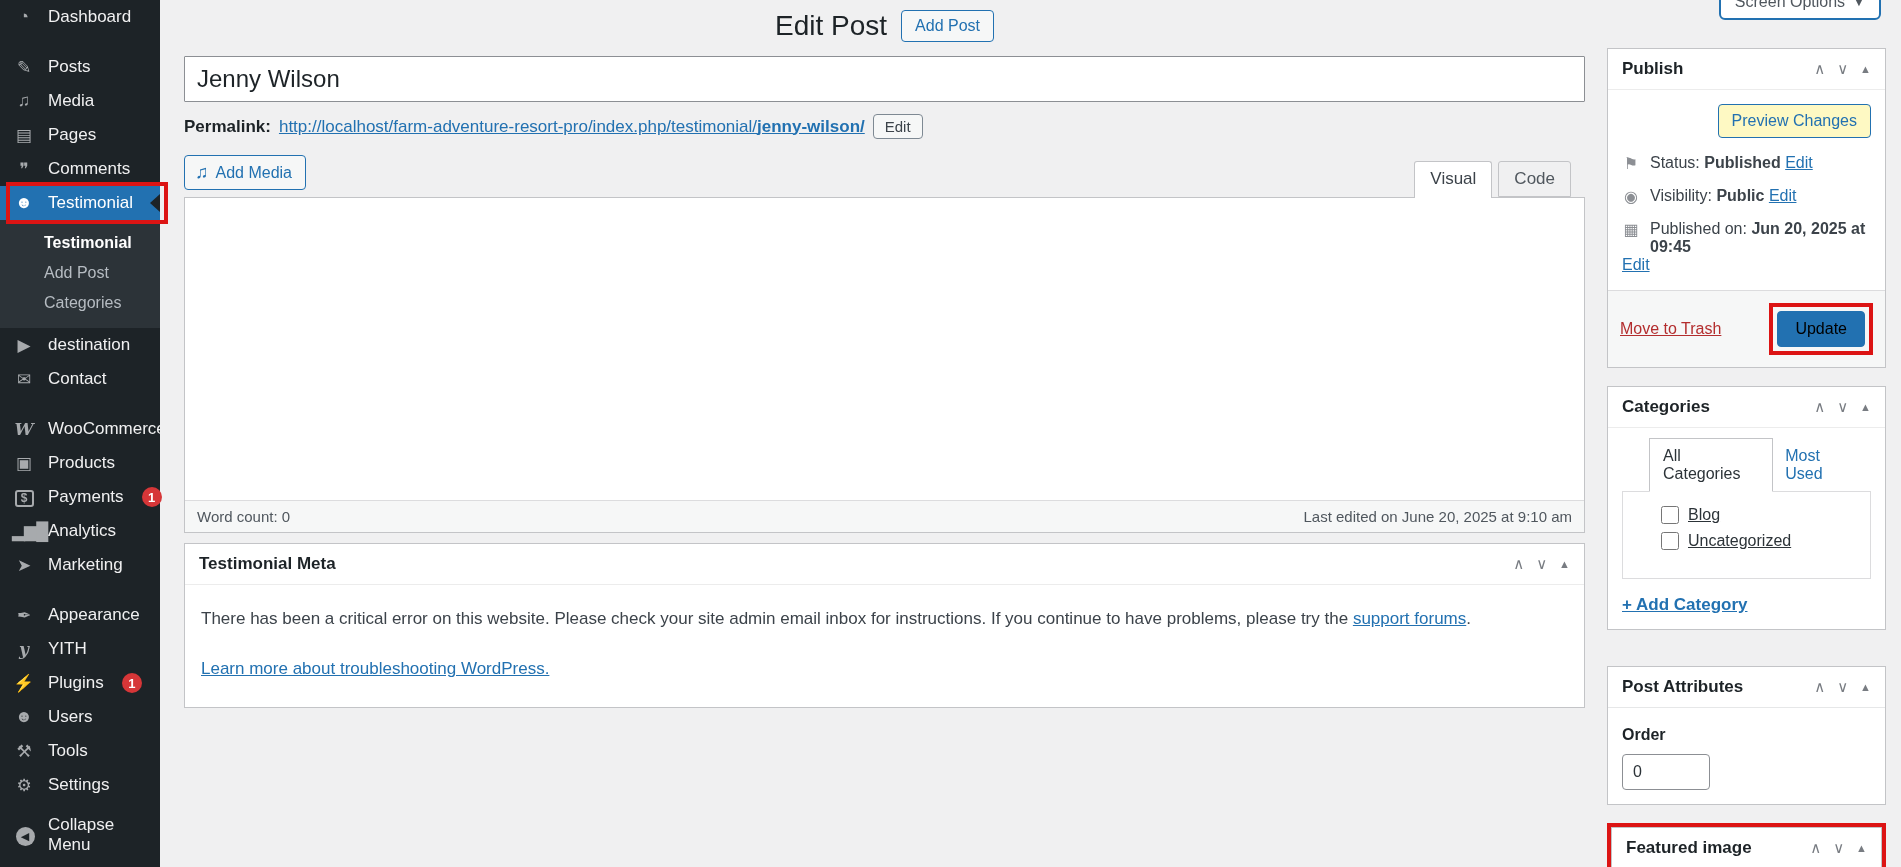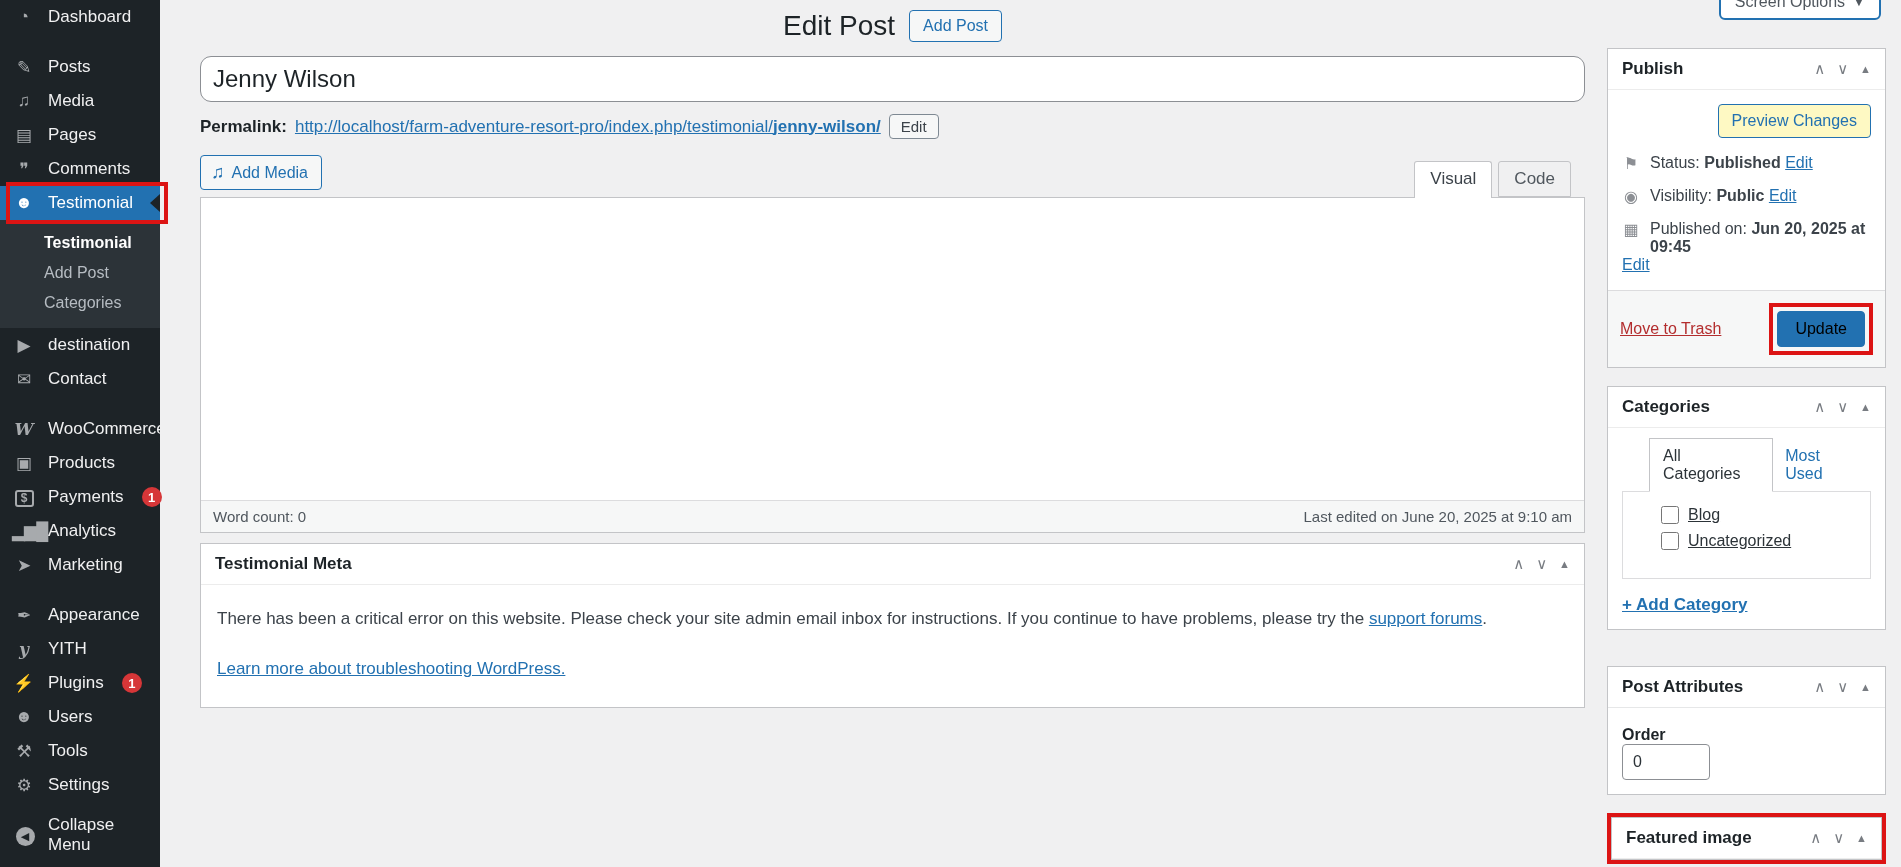--- a/index.html
+++ b/index.html
@@ -25,34 +25,34 @@
   .collapse-circle { width:19px; height:19px; border-radius:50%; background:#a7aaad; color:#1d2327;
     display:inline-flex; align-items:center; justify-content:center; font-size:11px; margin-left:2px; }
   .dollar-box { display:inline-flex; width:19px; height:17px; border:2px solid #a7aaad; border-radius:3px;
     align-items:center; justify-content:center; font-size:12px; font-weight:bold; color:#a7aaad; }
   .bars { font-size:10px; letter-spacing:-1px; }
 
   
   .annotation-frame { position:absolute; border:4px solid #dc1414; pointer-events:none; z-index:9; }
 
   
-  .content { position:absolute; left:160px; top:0; width:1741px; height:867px; display:flex; padding:8px 15px 0 40px; gap:22px; }
+  .content { position:absolute; left:160px; top:0; width:1741px; height:867px; display:flex; padding:8px 15px 0 24px; gap:22px; }
   .main-col { flex:1; min-width:0; }
   .side-col { width:279px; flex:0 0 279px; margin-top:40px; }
 
   .screen-options { position:absolute; top:-16px; right:20px; background:#fff; border:2px solid #2271b1;
     border-radius:6px; padding:7px 14px; font-size:16px; color:#50575e; cursor:pointer; z-index:8; display:flex; gap:8px; align-items:center; }
 
   
   .title-row { display:flex; align-items:center; gap:14px; margin:2px 4px 14px;justify-content:center; }
   .page-title { font-size:28px; font-weight:400; color:#1d2327; }
   .add-post-btn { background:#f6f7f7; border:1px solid #2271b1; color:#2271b1; border-radius:4px;
     padding:6px 13px; font-size:16px; cursor:pointer; }
 
-  .title-input { width:100%; height:46px; border:1px solid #8c8f94; border-radius:11px; background:#fff;
+  .title-input { width:100%; height:46px; border:1px solid #8c8f94; border-radius:1px; background:#fff;
     font-size:24px; color:#1d2327; padding:4px 12px; font-family:"Liberation Sans", sans-serif; }
 
   .permalink-row { margin:12px 0 16px; font-size:17px; display:flex; align-items:center; gap:8px; }
   .permalink-label { font-weight:bold; color:#1d2327; }
   .permalink-link b { font-weight:bold; }
   .small-btn { background:#f6f7f7; border:1px solid #7e8993; color:#3c434a; border-radius:4px;
     padding:3px 11px; font-size:15px; cursor:pointer; }
 
   
   .editor-tools { display:flex; justify-content:space-between; align-items:flex-end; }
@@ -101,21 +101,21 @@
   .cat-tabs { display:flex; align-items:flex-end; margin:4px 0 0 27px; position:relative; z-index:2; }
   .cat-tab-active { background:#fff; border:1px solid #c3c4c7; border-bottom:1px solid #fff; margin-bottom:-1px;
     padding:8px 13px; font-size:16px; color:#2c3338; cursor:pointer; }
   .cat-tab-link { padding:8px 12px; font-size:16px; cursor:pointer; text-decoration:none; }
   .cat-panel { border:1px solid #dcdcde; background:#fff; padding:12px 10px; min-height:88px; }
   .cat-item { display:flex; align-items:center; gap:9px; margin:2px 0 8px 28px; font-size:16px; color:#2c3338;text-decoration:underline; }
   .cat-item input { width:18px; height:18px; }
   .add-cat { display:inline-block; margin-top:16px; font-weight:bold; font-size:17px; }
 
   
-  .order-label { font-weight:bold; font-size:16px; color:#1d2327; margin:4px 0 0; }
+  .order-label { font-weight:bold; font-size:16px; color:#1d2327; margin:4px 0 10px; }
   .order-input { width:88px; height:36px; border:1px solid #8c8f94; border-radius:4px; padding:4px 10px;
     font-size:16px; font-family:"Liberation Sans", sans-serif; color:#2c3338; }
 
   
   .featured-wrap { border:4px solid #dc1414; margin-top:18px; }
   .featured-wrap .postbox { margin-bottom:0; border:1px solid #c3c4c7; }
 </style>
 </head>
 <body>
 

